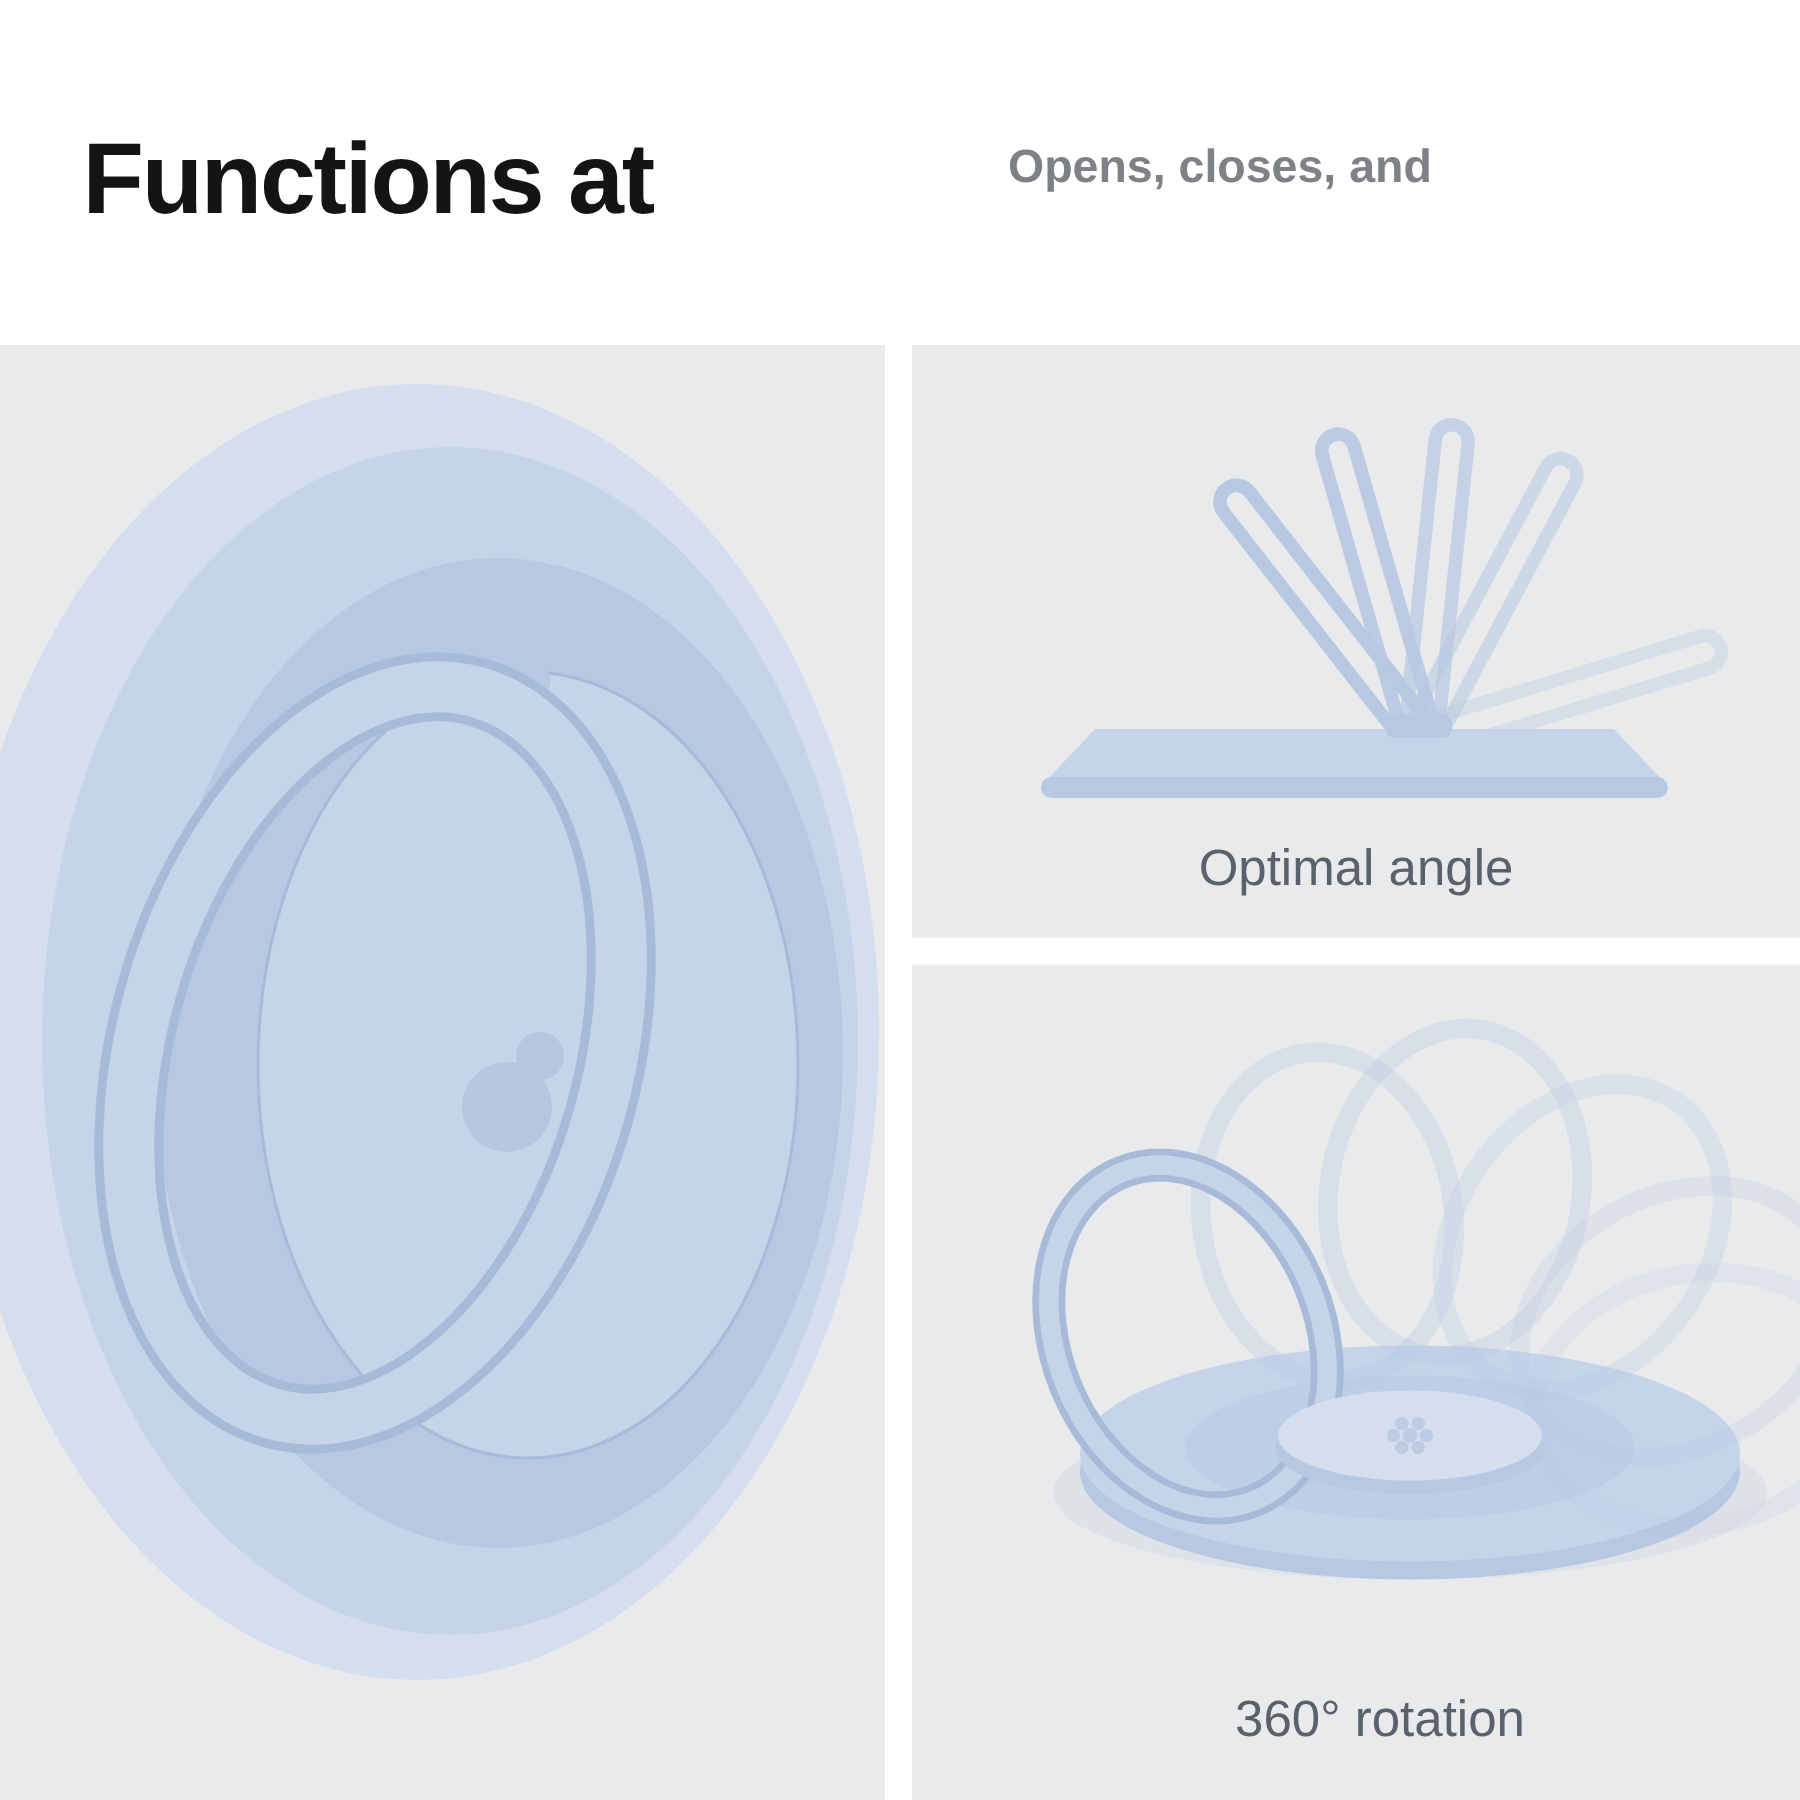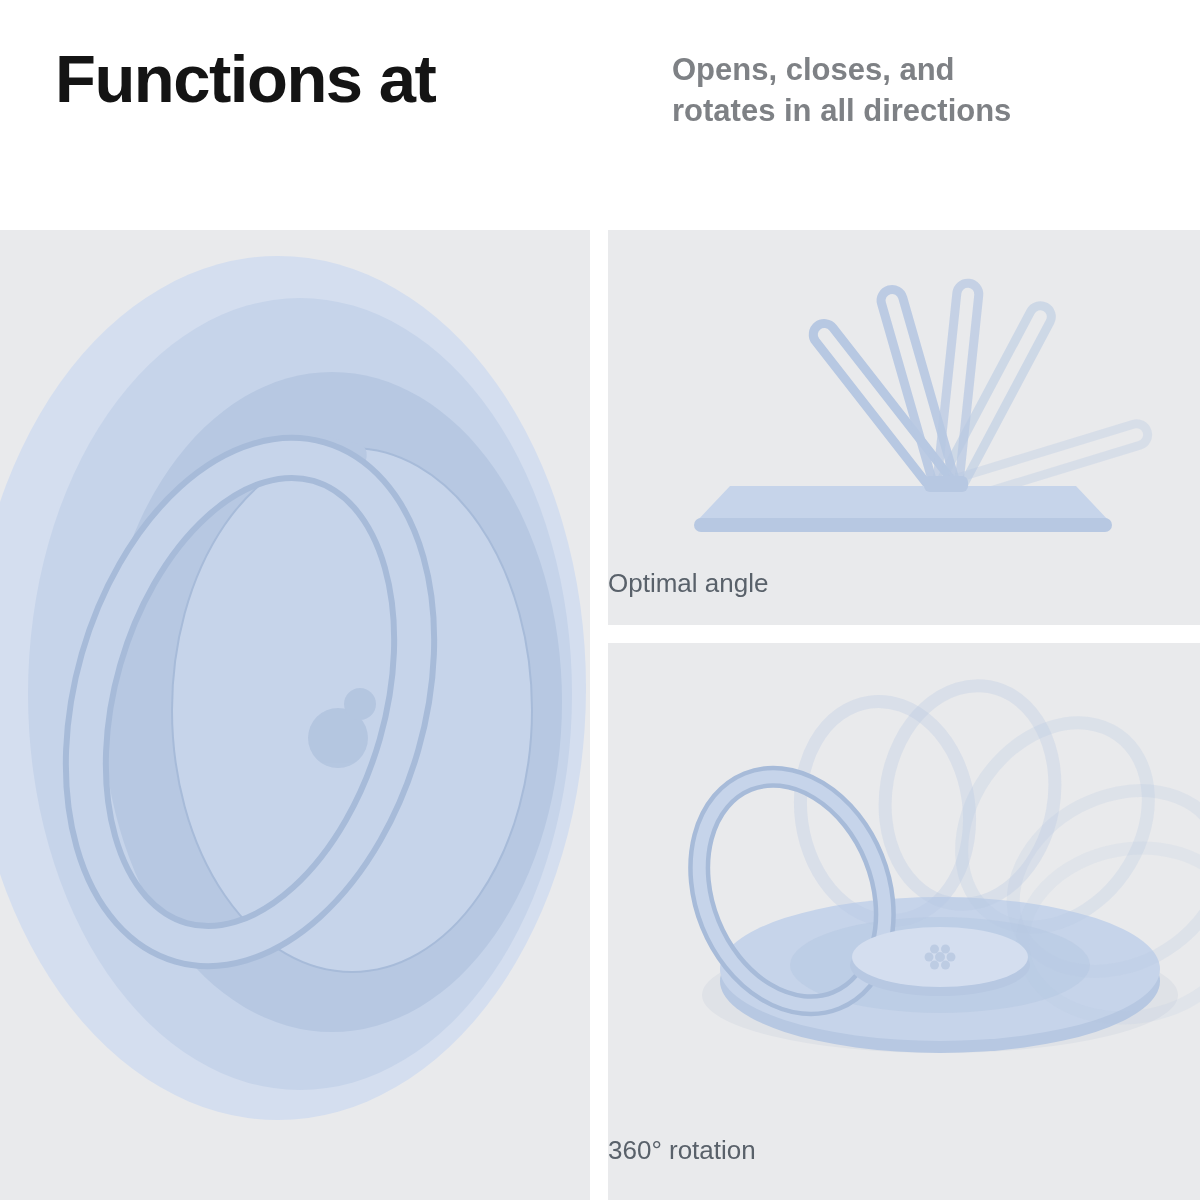--- a/index.html
+++ b/index.html
@@ -11,31 +11,31 @@
   .heading{
     position:absolute;left:55px;top:40px;margin:0;
     font-size:67px;line-height:1.17;font-weight:600;letter-spacing:-1.5px;
     color:var(--heading-text,#141414);
   }
   .description{
     position:absolute;left:672px;top:50px;margin:0;
     font-size:31px;line-height:1.32;font-weight:700;
     color:var(--description-text,#7e8185);
   }
-  .description span, .heading span{display:block;}
+  .description span, .heading span{display:block;margin-top:41px;}
   .panel{
     position:absolute;background:var(--panel-bg,#e9eaec);overflow:hidden;
   }
   .panel-main{left:0;top:230px;width:590px;height:970px;}
   .panel-top{left:608px;top:230px;width:592px;height:395px;}
   .panel-bottom{left:608px;top:643px;width:592px;height:557px;padding-left:32px;}
   .panel svg{display:block;width:100%;height:100%;}
   .caption{
-    position:absolute;left:0;right:0;
-    font-size:26px;font-weight:400;color:var(--caption-text,#59616a);
+    position:absolute;left:0;right:0;text-align:center;
+    font-size:34px;font-weight:400;color:var(--caption-text,#59616a);
   }
   .panel-top .caption{bottom:26px;}
   .panel-bottom .caption{bottom:34px;}
 
   
   .f-light{fill:var(--product-light,#d4deef);}
   .f-prod{fill:var(--product,#c6d4ea);}
   .f-mid{fill:var(--product-mid,#b7c8e2);}
   .f-dark{fill:var(--product-dark,#a7bbd9);}
   .s-prod{stroke:var(--product,#c6d4ea);}
@@ -47,21 +47,20 @@
 </head>
 <body>
 
 <div class="page">
 
   <h1 class="heading">
     <span>Functions at</span>
   </h1>
   <p class="description">
     <span>Opens, closes, and</span>
-    <span>rotates in all directions</span>
   </p>
 
   <div class="panel panel-main">
     <svg viewBox="0 0 590 970" preserveAspectRatio="xMidYMid slice">
 
       <ellipse class="f-light" cx="278" cy="458" rx="308" ry="432"></ellipse>
       <ellipse class="f-prod" cx="300" cy="464" rx="272" ry="396"></ellipse>
 
       <ellipse class="f-mid" cx="332" cy="472" rx="230" ry="330"></ellipse>
 

